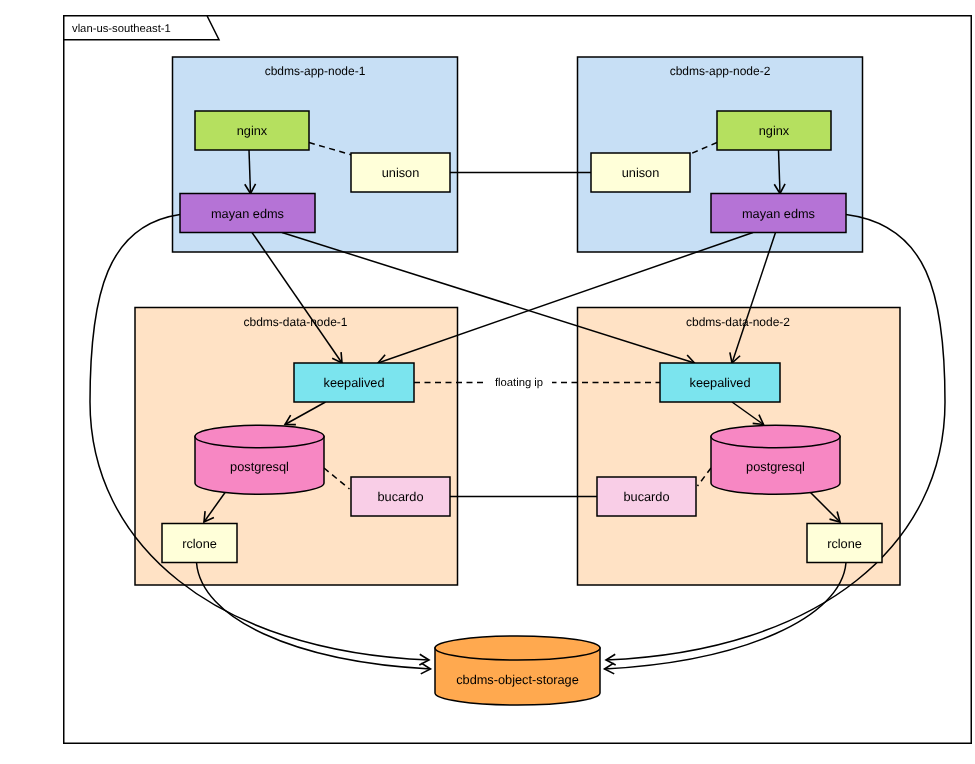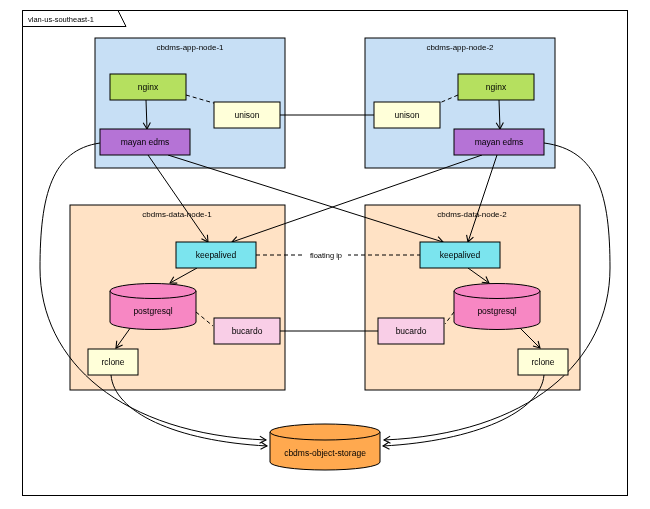--- a/index.html
+++ b/index.html
@@ -1,16 +1,16 @@
 <!DOCTYPE html>
 <html><head>
 <meta charset="utf-8">
 <style>
   html,body{margin:0;padding:0;background:#ffffff;}
-  .wrap{position:relative;width:516px;height:509px;font-family:"Liberation Sans",sans-serif;}
+  .wrap{position:relative;width:516px;height:509px;font-family:"Liberation Sans",sans-serif;margin-left:20px;}
   svg{display:block;}
   .edge{fill:none;stroke:#000000;stroke-width:1;}
   .dashed{stroke-dasharray:4 3;}
   .shape{stroke:#000000;stroke-width:1;}
   text{font-family:"Liberation Sans",sans-serif;fill:#000000;}
   .node-label{font-size:8.5px;text-anchor:middle;}
   .container-title{font-size:8px;text-anchor:middle;}
   .small-label{font-size:7.5px;text-anchor:middle;}
   .vlan-label{font-size:7.5px;text-anchor:start;}
 </style>

